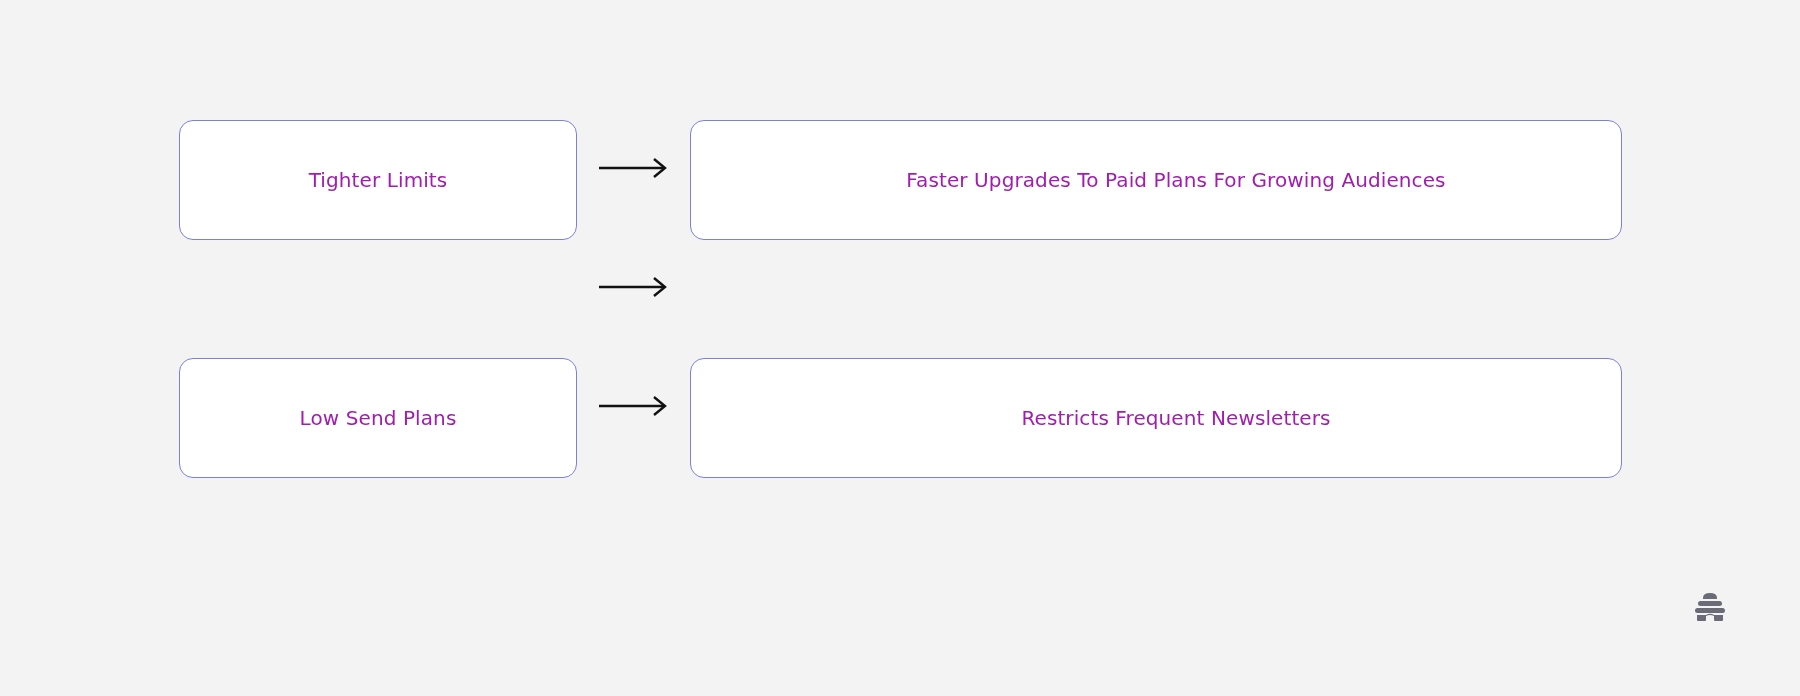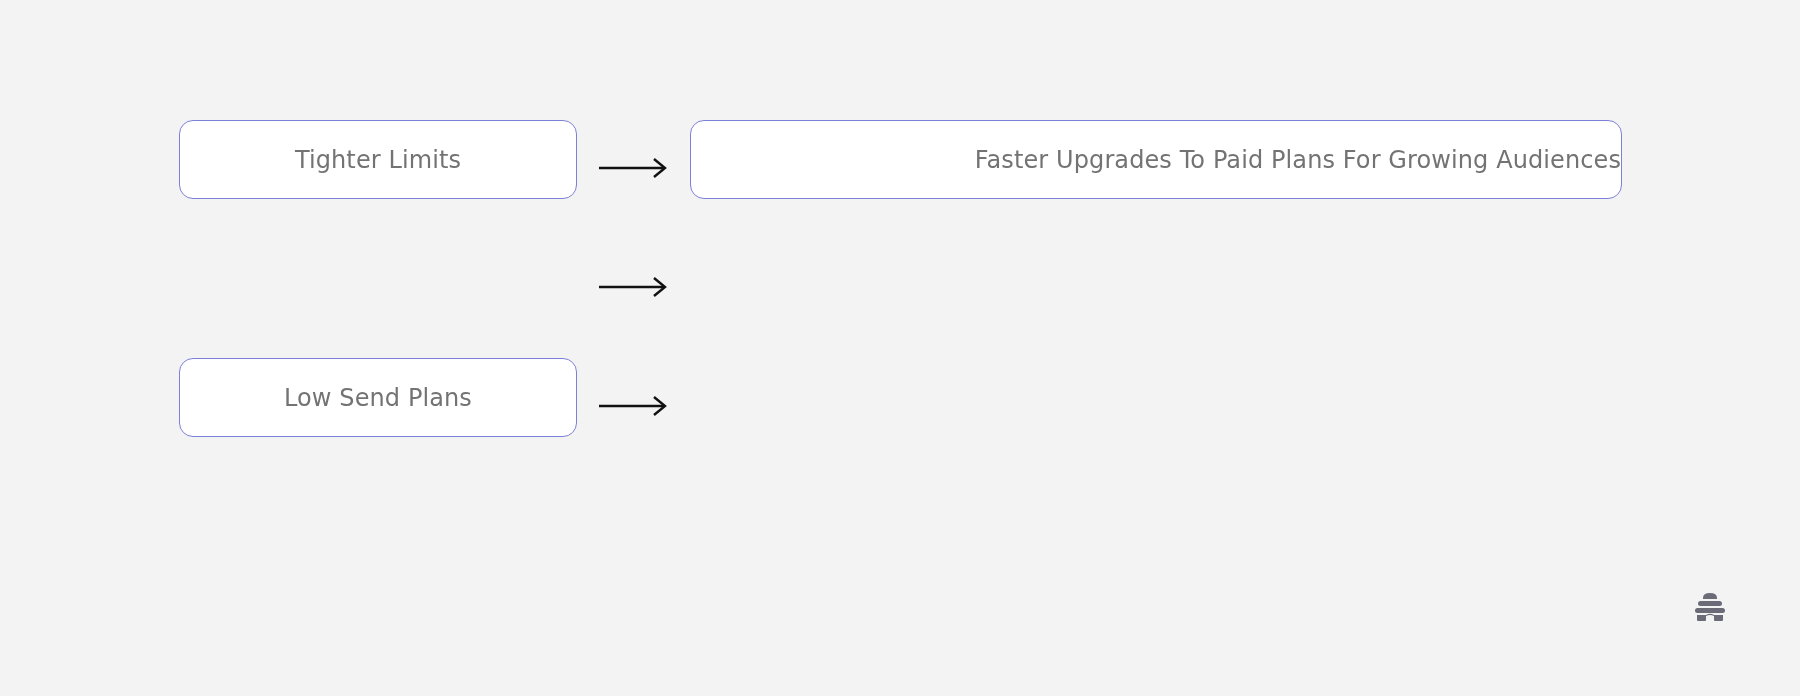--- a/index.html
+++ b/index.html
@@ -21,42 +21,42 @@
       width: 1443px;
     }
     .row {
       position: relative;
       height: 97px;
       margin-bottom: 22px;
     }
     .box {
       position: absolute;
       top: 0;
-      height: 79px;
+      height: 120px;
       background: #ffffff;
       border: 1.5px solid #7c80d8;
       border-radius: 14px;
       box-sizing: border-box;
       display: flex;
       align-items: center;
-      color: #737373;
-      font-size: 24px;
+      color: #a21caf;
+      font-size: 20px;
       letter-spacing: 0.1px;
       white-space: nowrap;
     }
     .box.left {
       left: 0;
       width: 398px;
       justify-content: center;
     }
     .box.right {
       left: 511px;
       width: 932px;
       padding-left: 40px;
-      justify-content: flex-end;
+      justify-content: center;
     }
     .arrow {
       position: absolute;
       left: 419px;
       top: 36px;
       width: 70px;
       height: 24px;
     }
     .logo {
       position: absolute;
@@ -93,20 +93,23 @@
   </div>
 
   <div class="row">
     <div class="box left">
       <span>Low Send Plans</span>
     </div>
     <svg class="arrow" viewBox="0 0 70 24">
       <line x1="1" y1="12" x2="66" y2="12" stroke="#111" stroke-width="2.4"></line>
       <polyline points="56,3 67,12 56,21" fill="none" stroke="#111" stroke-width="2.4"></polyline>
     </svg>
+    <div class="box right">
+      <span>Restricts Frequent Newsletters</span>
+    </div>
   </div>
 
 </div>
 
 <svg class="logo" viewBox="0 0 34 32">
 
   <path d="M10 7 Q10 2 17 2 Q24 2 24 7 L24 8 L10 8 Z" fill="#6b6b78"></path>
 
   <rect x="5" y="10" width="24" height="5" rx="2.5" fill="#6b6b78"></rect>
 

